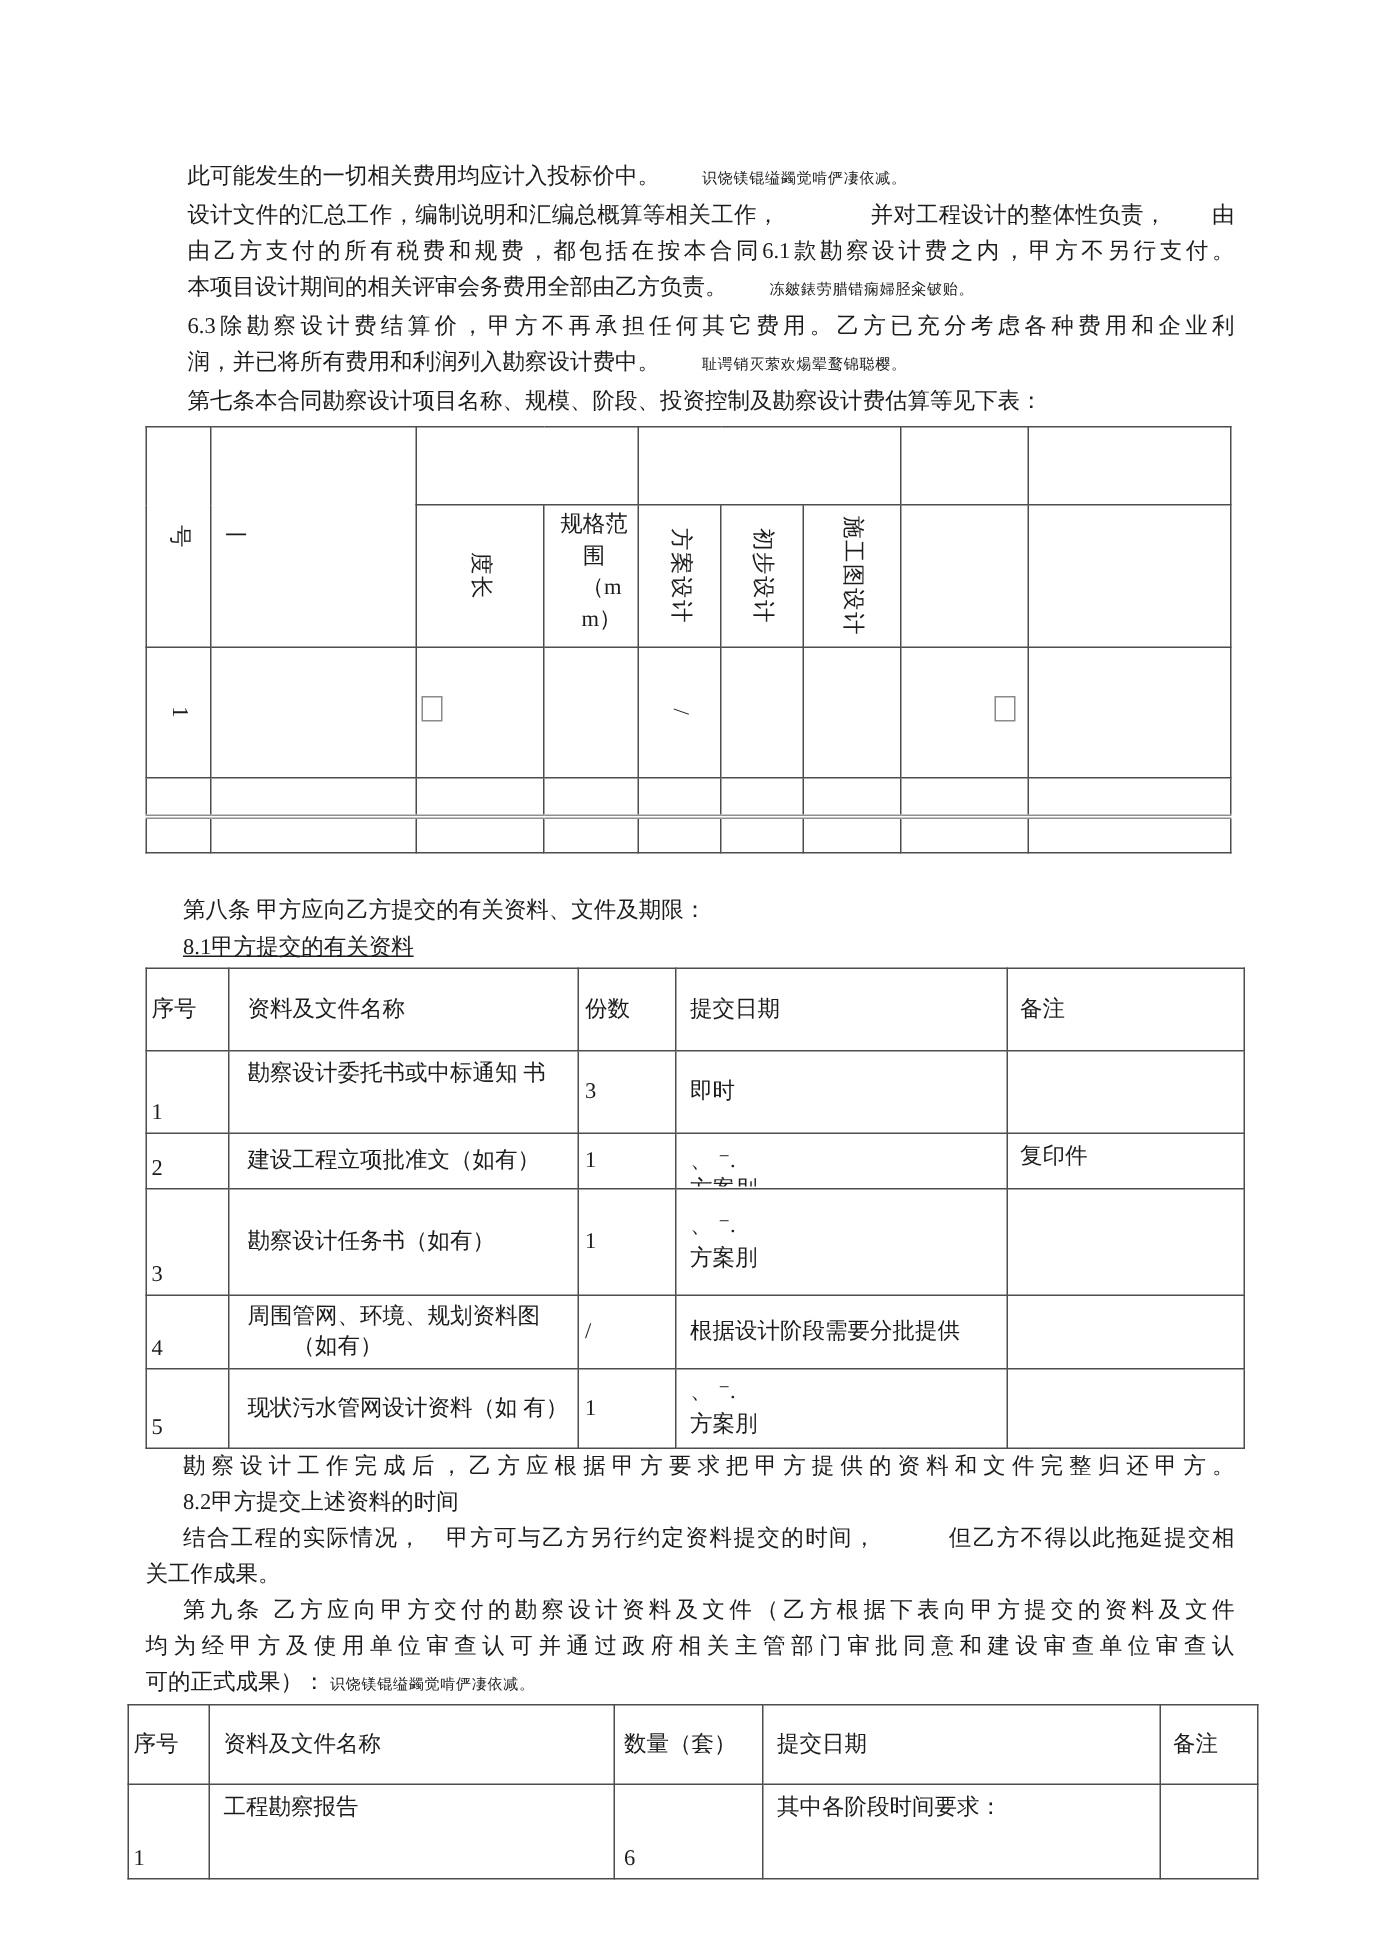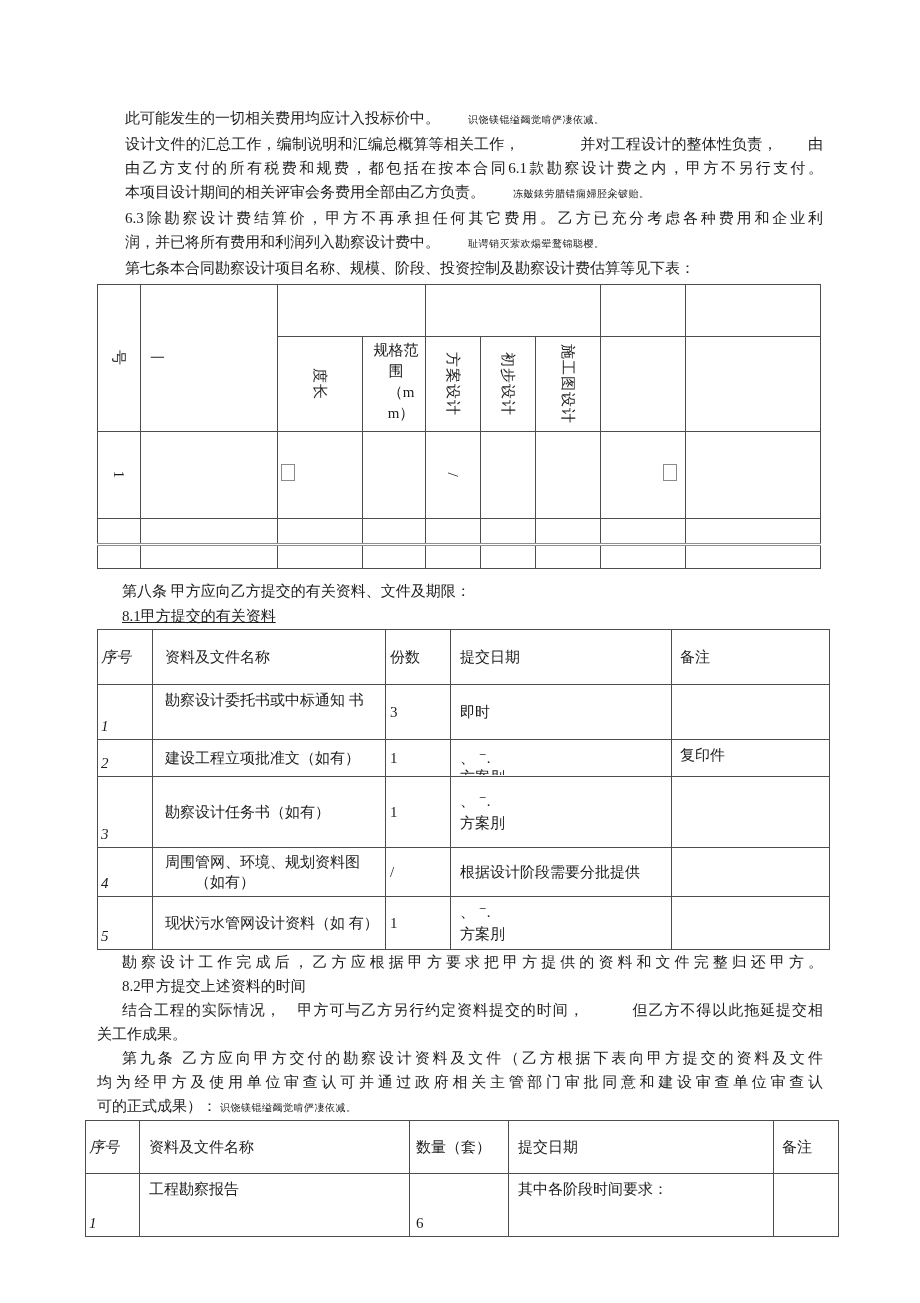--- a/index.html
+++ b/index.html
@@ -27,30 +27,30 @@
        white-space:nowrap;letter-spacing:1px;}
   .dashcell{vertical-align:middle;padding-left:9px;}
   .speccell{vertical-align:top;padding:3px 2px 0 6px;text-align:center;}
   .speccell div{word-break:break-all;line-height:21px;}
   .speccell .specmm{padding-left:10px;}
   .box{display:inline-block;width:12px;height:15px;border:1px solid #8a8a8a;background:#fff;}
   .boxl{text-align:left;padding-left:3px;vertical-align:middle;}
   .boxr{text-align:right;padding-right:8px;vertical-align:middle;}
 
   
-  .mid1{margin-top:10px;line-height:25px;}
+  .mid1{margin-top:26px;line-height:25px;}
   .mid2{line-height:25px;text-decoration:underline;}
 
   
   .t2{width:732px;}
   .t2 tr.hr{height:55px;} .t2 tr.r1{height:55px;} .t2 tr.r2{height:29px;}
   .t2 tr.r3{height:71px;} .t2 tr.r4{height:49px;} .t2 tr.r5{height:53px;}
   .vt{vertical-align:top;padding-top:5px;}
   .vb{vertical-align:bottom;padding-bottom:3px;}
-  .nocol{padding-left:3px;font-style:italic;}
+  .nocol{padding-left:3px;}
   .namecol{padding-left:12px;}
   .datecol{padding-left:9px;}
   .notecol{padding-left:8px;}
   .clip{height:26px;overflow:hidden;line-height:19px;padding-top:4px;}
   .two{line-height:22px;}
   .ind2{padding-left:30px;}
 
   
   .after{width:726px;}
 

